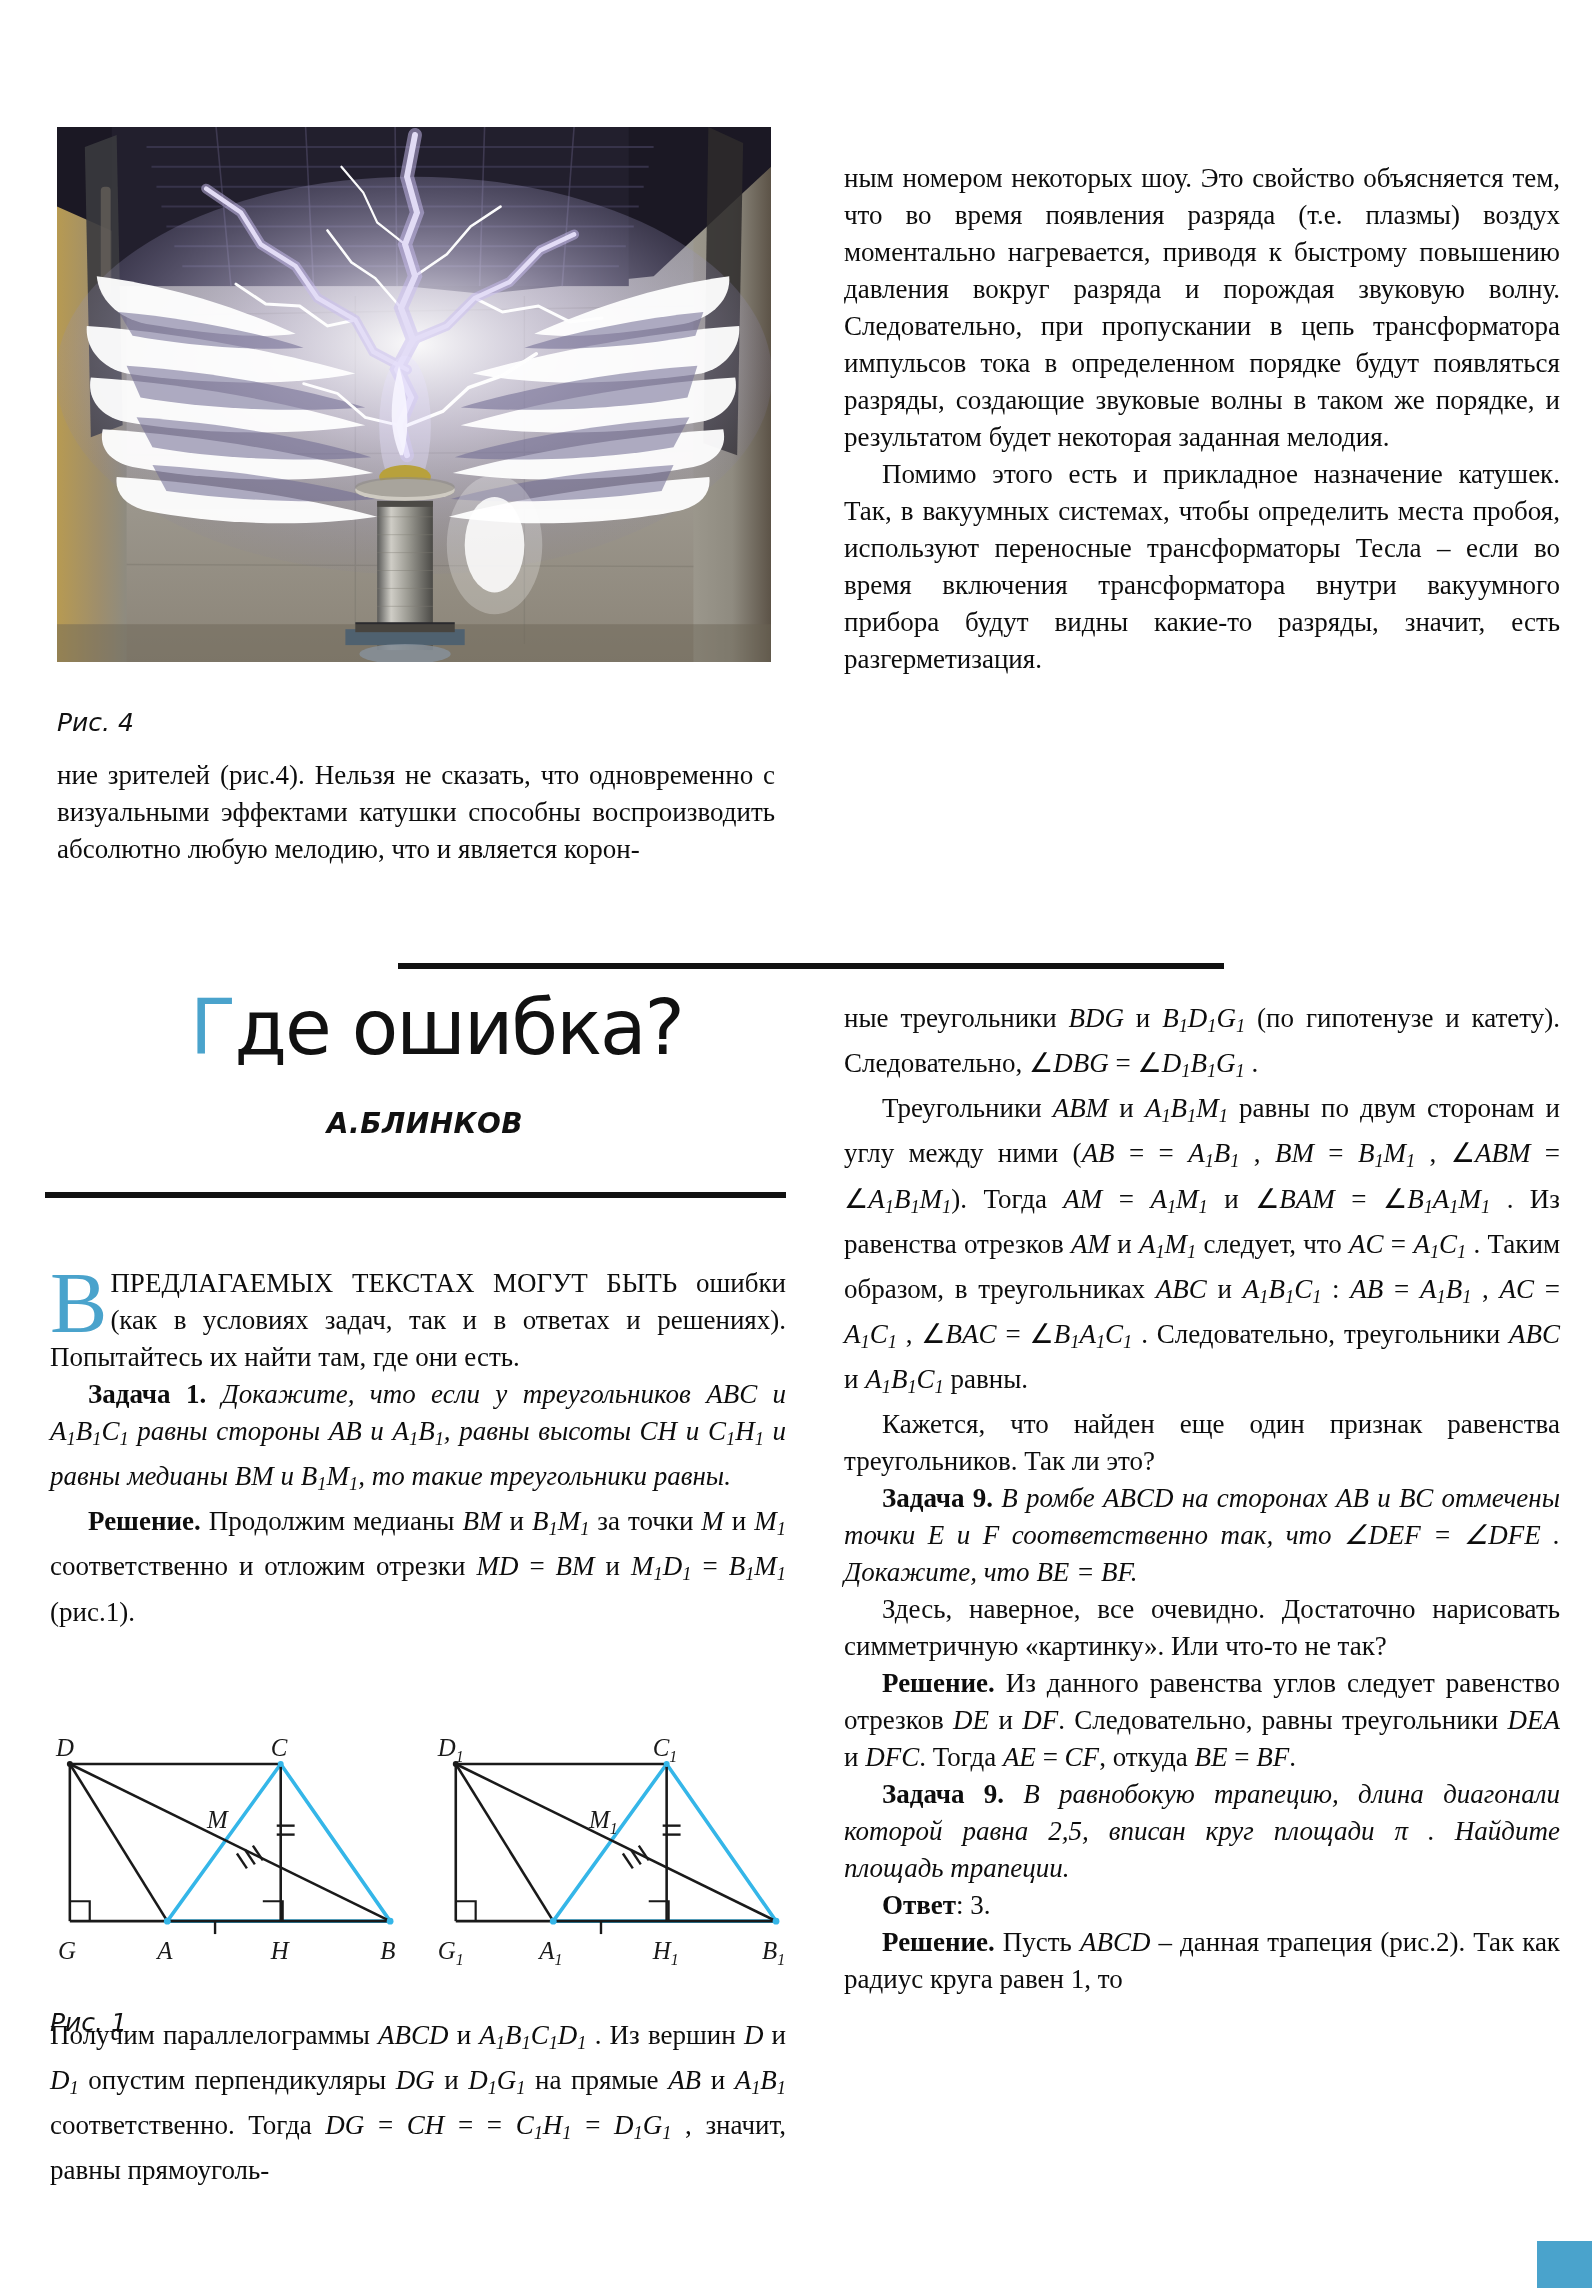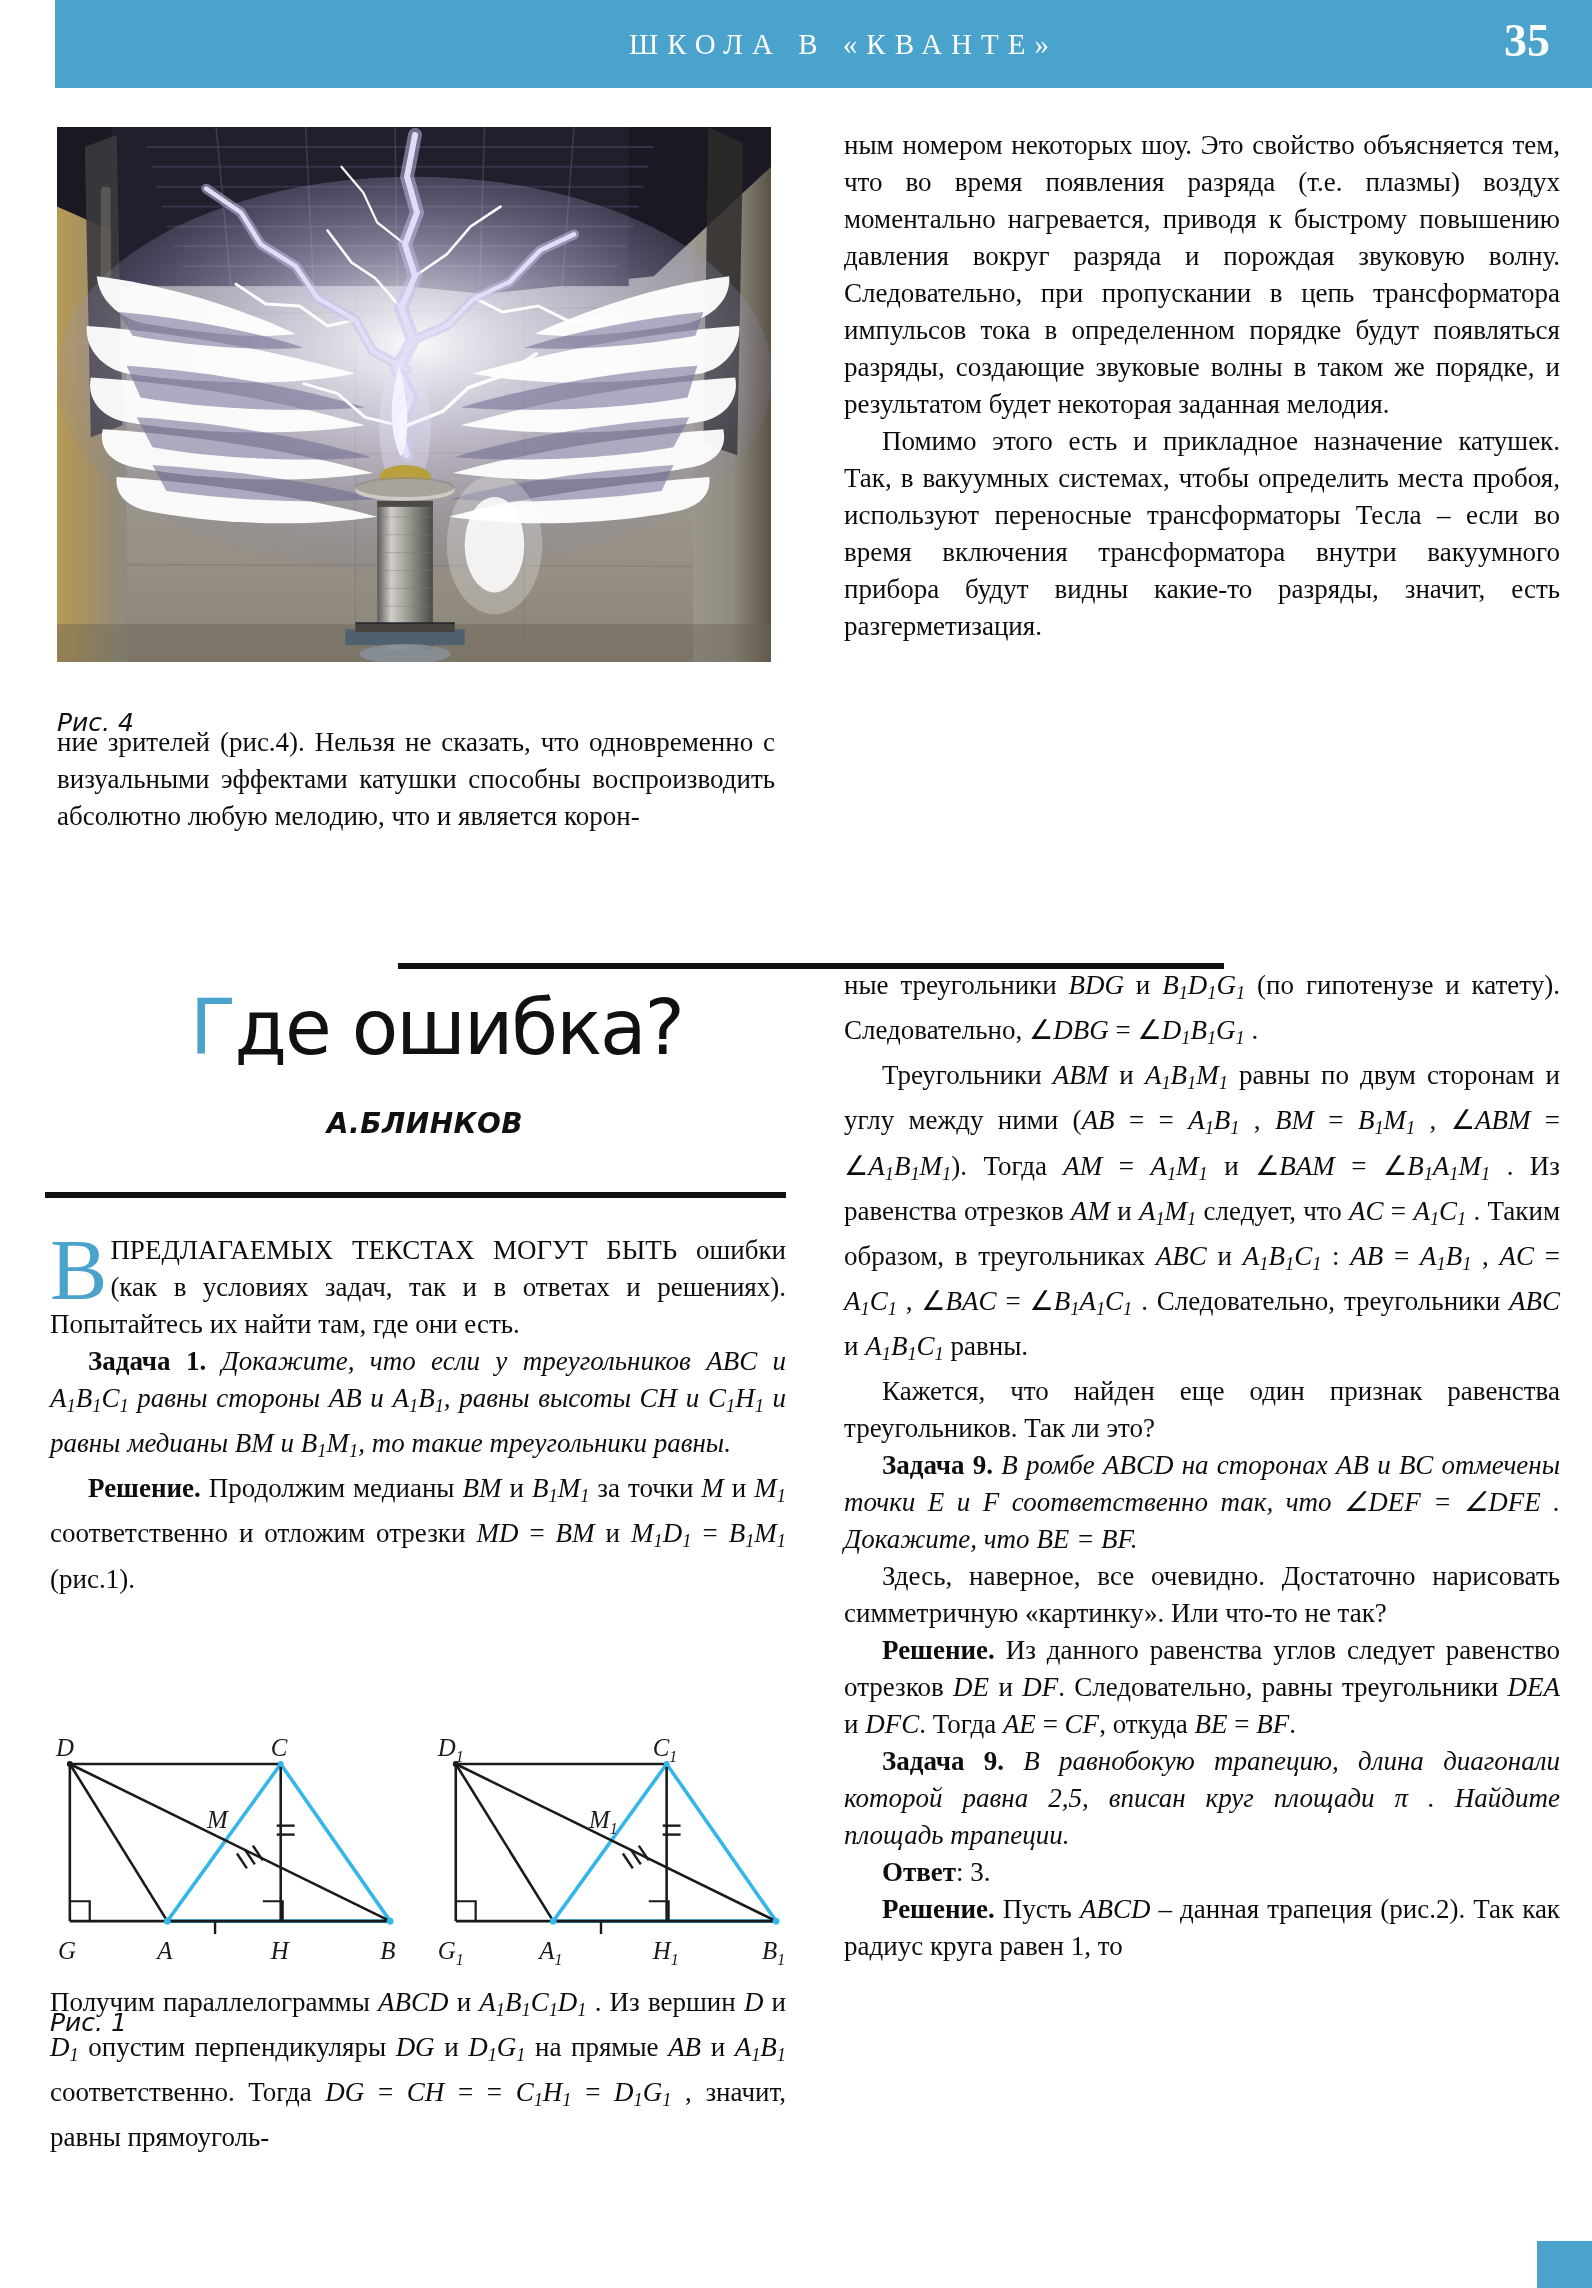--- a/index.html
+++ b/index.html
@@ -45,20 +45,21 @@
 
   
   .col {
     position: absolute;
     font-family: "Liberation Serif", serif;
     font-size: 27px;
     line-height: 37px;
     color: #0d0d0d;
     text-align: justify;
     text-justify: inter-word;
+    margin-top: 33px;
   }
   .col p { margin: 0; text-indent: 38px; }
   .col p.noind { text-indent: 0; }
   .it { font-style: italic; }
   .bd { font-weight: 700; }
   .mv { font-style: italic; font-family: "Liberation Serif", serif; }
   sub { font-size: 0.68em; vertical-align: -0.28em; font-style: normal; }
   .mv sub { font-style: italic; }
 
   #col-left-top  { left: 57px;  top: 724px; width: 718px; }
@@ -107,24 +108,20 @@
   .corner-block {
     position: absolute; right: 0; bottom: 0; width: 55px; height: 48px;
     background: #4aa3cc;
   }
 </style>
 </head>
 <body>
 
 <div id="page">
 
-  <div class="header-band">
-    <div class="header-title">ШКОЛА  В  «КВАНТЕ»</div>
-    <div class="header-page-no">35</div>
-  </div>
 
   <div class="photo-wrap">
     <svg class="photo-canvas" viewBox="0 0 718 538" preserveAspectRatio="none">
       <defs>
         <linearGradient id="wallg" x1="0" y1="0" x2="0" y2="1">
           <stop offset="0%" stop-color="#8e8d8a"></stop>
           <stop offset="45%" stop-color="#a9a69f"></stop>
           <stop offset="100%" stop-color="#8b8477"></stop>
         </linearGradient>
         <linearGradient id="leftwall" x1="0" y1="0" x2="1" y2="0">

